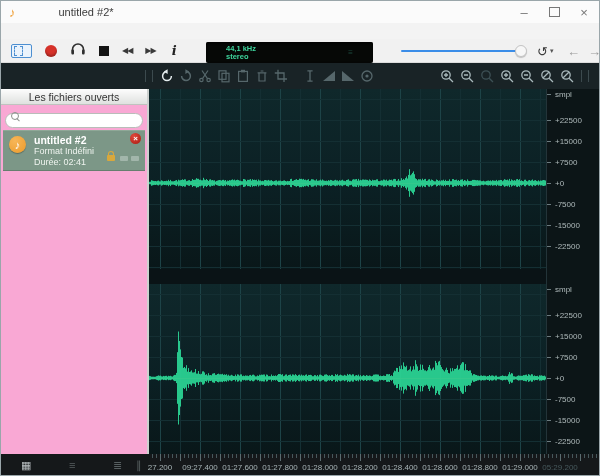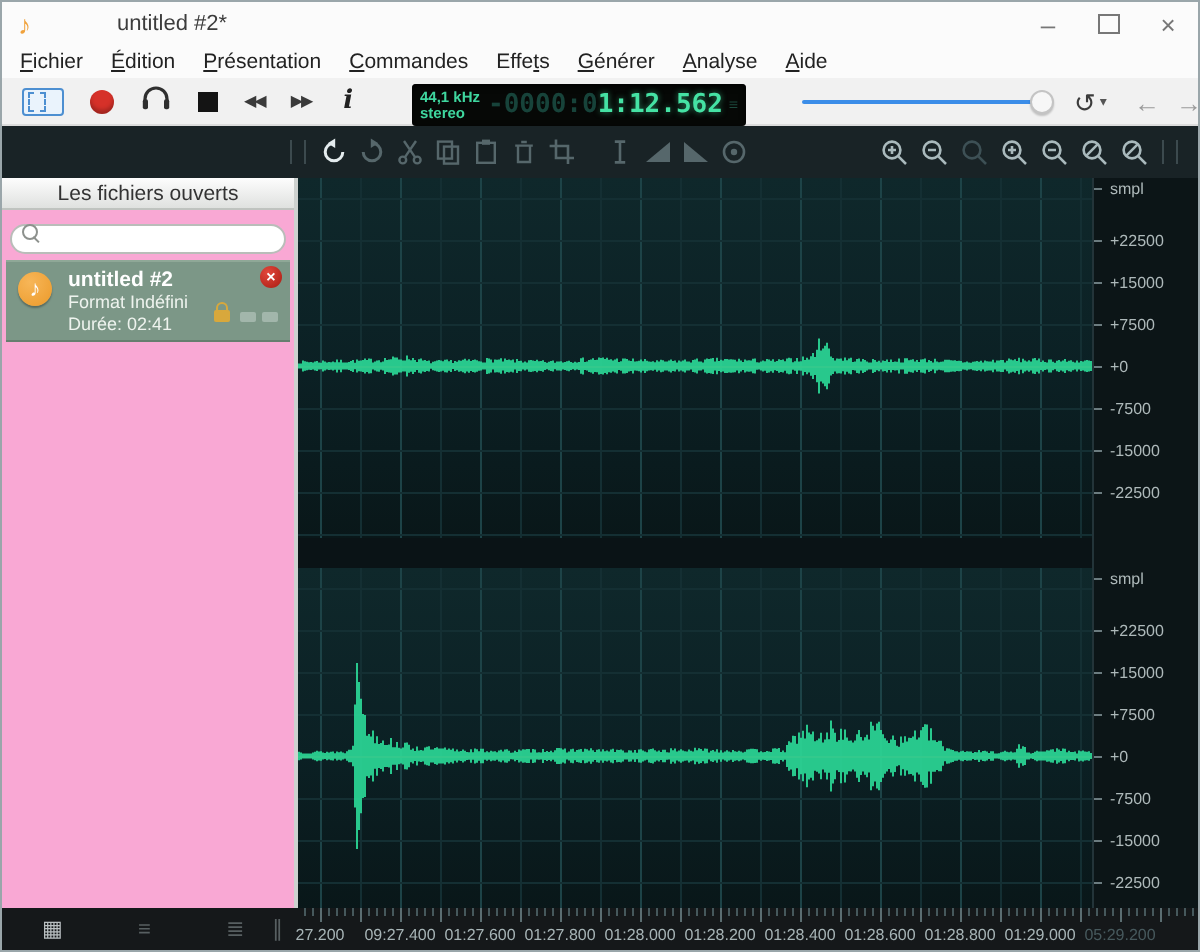--- a/index.html
+++ b/index.html
@@ -24,21 +24,21 @@
             border-bottom:1px solid #dcdcdc;display:flex;align-items:center;box-sizing:border-box;}
   .tb1-group{display:flex;align-items:center;gap:13px;padding-left:10px;}
   .sel-tool{position:relative;width:19px;height:12px;border:1px solid #4d8fd1;border-radius:2px;background:#eaf3fc;}
   .sel-tool .region{position:absolute;left:2px;top:1px;bottom:1px;width:7px;border:1px dashed #4d8fd1;}
   .rec{width:12px;height:12px;border-radius:50%;background:#d63129;box-shadow:inset 0 -2px 2px rgba(0,0,0,.25);}
   .stop{width:10px;height:10px;background:#141414;}
   .ffrw{font-size:8px;color:#3a3a3a;letter-spacing:-1px;}
   .info{font-family:"DejaVu Serif",serif;font-style:italic;font-weight:bold;font-size:13px;color:#222;padding:0 3px;}
   
   .lcd{position:absolute;left:205px;top:3px;width:167px;height:21px;background:#060806;border-radius:2px;
-       display:flex;align-items:center;padding:0 4px;box-sizing:border-box;box-shadow:inset 0 1px 3px #000;}
+       display:flex;align-items:center;padding:0 20px;box-sizing:border-box;box-shadow:inset 0 1px 3px #000;}
   .lcd-left{display:flex;flex-direction:column;font-size:7.5px;font-weight:bold;color:#3fd79f;line-height:8px;white-space:nowrap;}
   .lcd-time{margin-left:4px;font-family:"DejaVu Sans Mono",monospace;font-size:13px;font-weight:bold;
             color:#45e2a4;text-shadow:0 0 3px rgba(70,230,164,.55);white-space:nowrap;letter-spacing:0;}
   .lcd-dim{color:#17433a;text-shadow:none;}
   .lcd-menu{margin-left:auto;color:#1d4a3e;font-size:8px;}
   
   .slider{position:absolute;left:400px;top:5px;width:126px;height:14px;}
   .slider .track{position:absolute;left:0;right:6px;top:6px;height:2px;border-radius:2px;background:#3b8de8;}
   .slider .knob{position:absolute;right:0;top:1px;width:12px;height:12px;border-radius:50%;
                 background:#f7f7f7;border:1px solid #c4c4c4;box-sizing:border-box;box-shadow:0 1px 1px rgba(0,0,0,.2);}
@@ -113,30 +113,20 @@
     <span class="win-title">untitled #2*</span>
     <div class="win-controls">
       <span class="wc">–</span>
       <span class="wc">
           <span class="sq"></span>
         </span>
       <span class="wc">×</span>
     </div>
   </div>
 
-  <div class="menubar" id="menubar">
-      <span class="mi"><u>F</u>ichier</span>
-      <span class="mi"><u>É</u>dition</span>
-      <span class="mi"><u>P</u>résentation</span>
-      <span class="mi"><u>C</u>ommandes</span>
-      <span class="mi">Effe<u>t</u>s</span>
-      <span class="mi"><u>G</u>énérer</span>
-      <span class="mi"><u>A</u>nalyse</span>
-      <span class="mi"><u>A</u>ide</span>
-    </div>
 
   <div class="toolbar1">
     <div class="tb1-group">
       <span class="sel-tool">
           <span class="region"></span>
         </span>
       <span class="rec"></span>
       <span>
         <svg width="16" height="15" viewBox="0 0 16 15">
           <path d="M2.5,12 V8.5 a5.5,5.5 0 0 1 11,0 V12" fill="none" stroke="#2f2f2f" stroke-width="1.6"></path>
@@ -147,21 +137,20 @@
       <span class="stop"></span>
       <span class="ffrw">◀◀</span>
       <span class="ffrw">▶▶</span>
       <span class="info">i</span>
     </div>
     <div class="lcd">
       <div class="lcd-left">
         <span>44,1 kHz</span>
         <span>stereo</span>
       </div>
-      <div class="lcd-time"><span class="lcd-dim">-0000:0</span><span>1:12.562</span></div>
       <span class="lcd-menu">≡</span>
     </div>
     <div class="slider">
       <div class="track"></div>
       <div class="knob"></div>
     </div>
     <div class="hist">
       <span class="g">↺</span>
       <span class="c">▾</span>
     </div>

